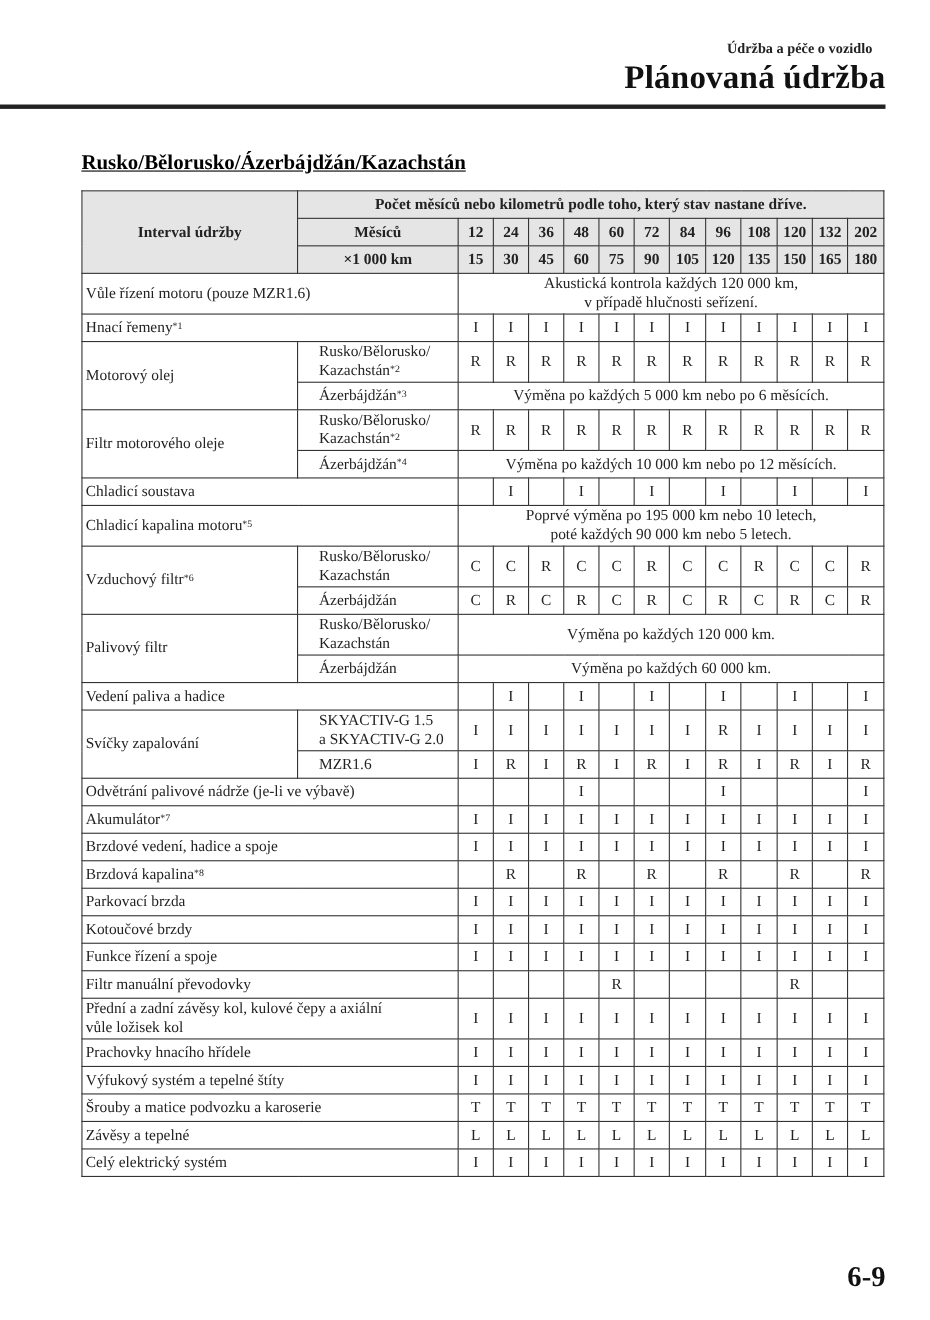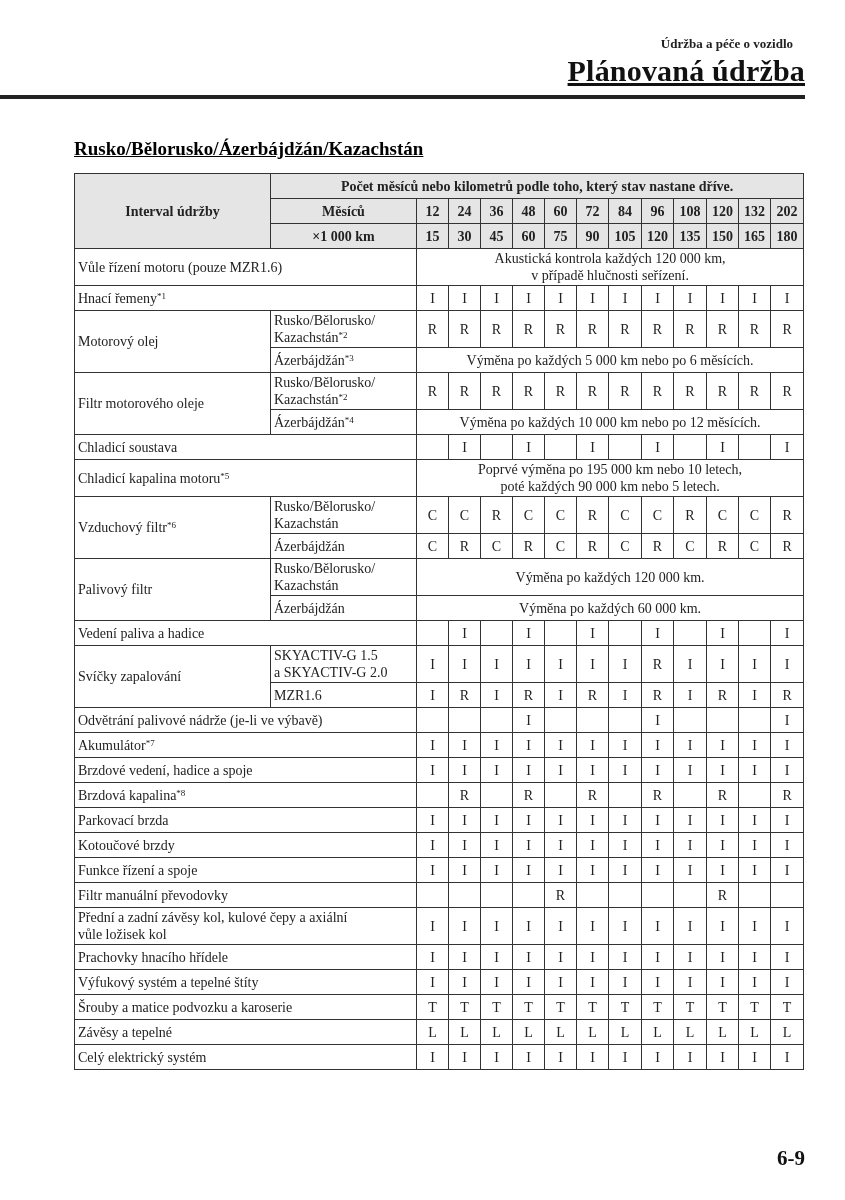--- a/index.html
+++ b/index.html
@@ -6,21 +6,21 @@
   body {
     width: 845px; height: 1200px; position: relative; overflow: hidden;
     font-family: "Liberation Serif", "DejaVu Serif", serif; color: #222;
   }
   .section-label {
     position: absolute; right: 52px; top: 36px;
     font-size: 13px; font-weight: bold; color: #222;
   }
   .page-title {
     position: absolute; right: 40px; top: 54px;
-    font-size: 30px; font-weight: bold; color: #111; letter-spacing: 0.2px; text-decoration: underline;
+    font-size: 30px; font-weight: bold; color: #111; letter-spacing: 0.2px;
   }
   .title-rule {
     position: absolute; left: 0; width: 805px; top: 95px; height: 4px; background: #222;
   }
   .region-heading {
     position: absolute; left: 74px; top: 138px;
     font-size: 19px; font-weight: bold; text-decoration: underline; color: #000000;
   }
   table.sched {
     position: absolute; left: 74px; top: 173px;
@@ -30,28 +30,28 @@
   }
   table.sched td, table.sched th {
     border: 1px solid #333; padding: 0; text-align: center; vertical-align: middle;
     line-height: 17px;
   }
   table.sched th {
     background: #e5e5e5; font-weight: bold; font-size: 14px; height: 24px;
   }
   table.sched th.hdr-title { text-align: center; }
   table.sched td.item { text-align: left; padding-left: 3px; }
-  table.sched td.sub { text-align: left; padding-left: 3px; }
+  table.sched td.sub { text-align: left; padding-left: 19px; }
   table.sched td.val { height: 24px; }
   table.sched tr.tall td { height: 36px; }
   table.sched tr.std td { height: 24px; }
   sup { font-size: 9px; vertical-align: top; position: relative; top: -2px; }
   .page-number {
     position: absolute; right: 40px; top: 1146px;
-    font-size: 21px; font-weight: bold; color: #111;
+    font-size: 26px; font-weight: bold; color: #111;
   }
 </style>
 </head>
 <body>
 
 <div class="section-label">Údržba a péče o vozidlo</div>
 <div class="page-title">Plánovaná údržba</div>
 <div class="title-rule"></div>
 <div class="region-heading">Rusko/Bělorusko/Ázerbájdžán/Kazachstán</div>
 

